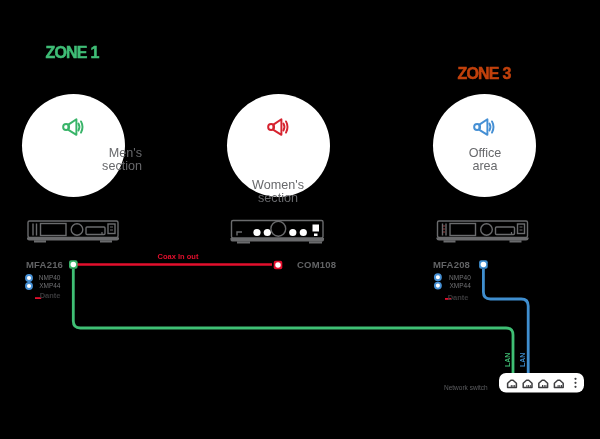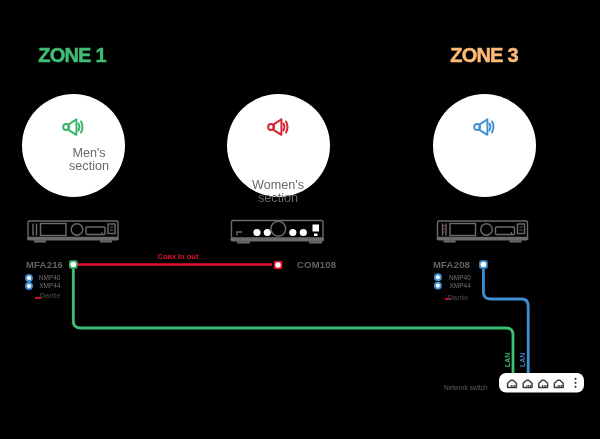--- a/index.html
+++ b/index.html
@@ -1,38 +1,39 @@
 <!DOCTYPE html>
 <html><head>
 <meta charset="utf-8">
 <style>
   html,body{margin:0;padding:0;background:#000;}
   #stage{position:relative;width:600px;height:439px;background:#000;overflow:hidden;
          font-family:"Liberation Sans", sans-serif;}
   .ztitle{position:absolute;top:44px;width:120px;text-align:center;
-          font-size:20px;font-weight:bold;letter-spacing:-0.8px;-webkit-text-stroke:0.5px currentColor;}
+          font-size:16px;font-weight:bold;letter-spacing:-0.8px;-webkit-text-stroke:0.5px currentColor;}
   .circle{position:absolute;top:94px;width:103px;height:103px;border-radius:50%;background:#fff;}
   .clabel{position:absolute;top:146.5px;width:140px;text-align:center;color:#68696c;
           font-size:12.6px;line-height:13.5px;}
   .devlabel{position:absolute;top:259px;color:#626365;font-size:9.5px;font-weight:bold;letter-spacing:0.2px;}
   .netlabel{position:absolute;color:#5c5d60;font-size:6.5px;}
 </style>
 </head>
 <body>
 <div id="stage">
 
   <div class="ztitle" style="left:12px;color:#3fbd76;">ZONE 1</div>
-  <div class="ztitle" style="left:424px;color:#fdba74;">ZONE 3</div>
+  <div class="ztitle" style="left:424px;color:#c2410c;margin-top:21px;">ZONE 3</div>
 
   <div class="circle" style="left:22px;"></div>
   <div class="circle" style="left:227px;"></div>
   <div class="circle" style="left:433px;"></div>
 
-  <div class="clabel" style="left:19px;">Men's<br>section</div>
+  <div class="clabel" style="left:2px;text-align:right;">Men's<br>section</div>
   <div class="clabel" style="left:208px;margin-top:32px;">Women's<br>section</div>
+  <div class="clabel" style="left:415px;">Office<br>area</div>
 
   <svg width="600" height="439" viewBox="0 0 600 439" style="position:absolute;left:0;top:0;" xmlns="http://www.w3.org/2000/svg">
 
     <g id="spk" stroke="#39b469" fill="none" stroke-width="1.95" stroke-linejoin="round" stroke-linecap="round">
       <circle cx="66.1" cy="127" r="2.95"></circle>
       <path d="M68.4,124.6 L76.4,119.2 V134.8 L68.4,129.8 Z"></path>
       <path d="M78.4,123.6 Q80.5,127 78.4,130.4"></path>
       <path d="M81,121.4 Q84,127 81,132.6"></path>
     </g>
     <g stroke="#d6232f" fill="none" stroke-width="1.95" stroke-linejoin="round" stroke-linecap="round">

